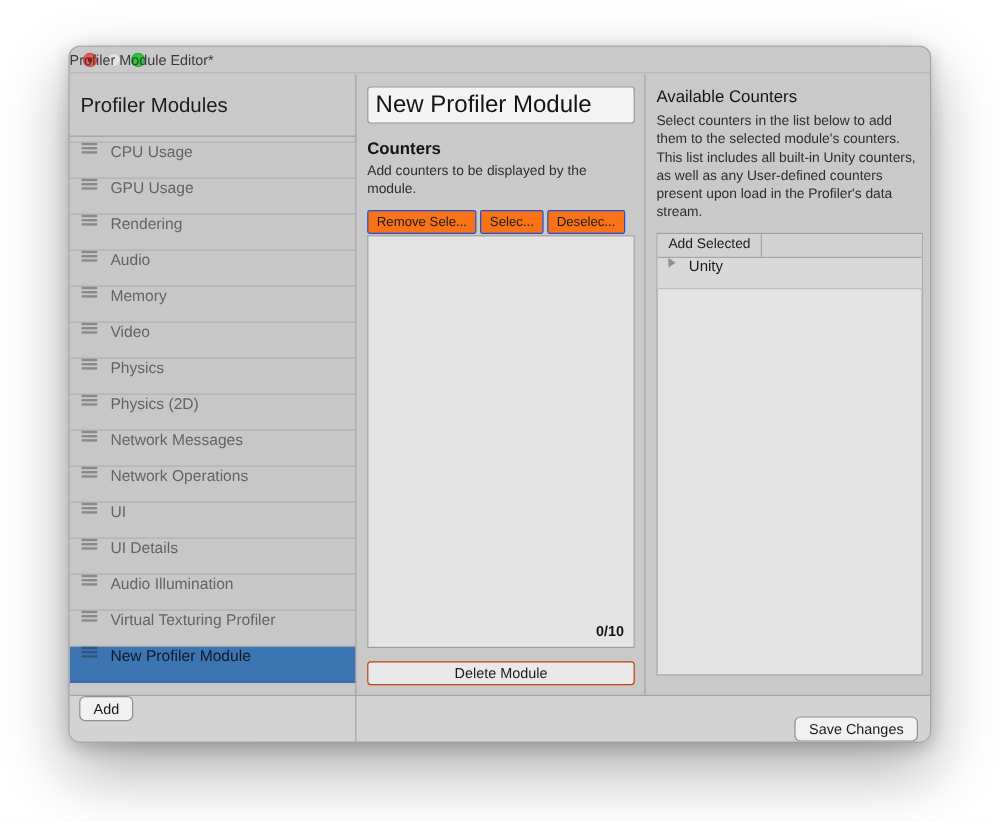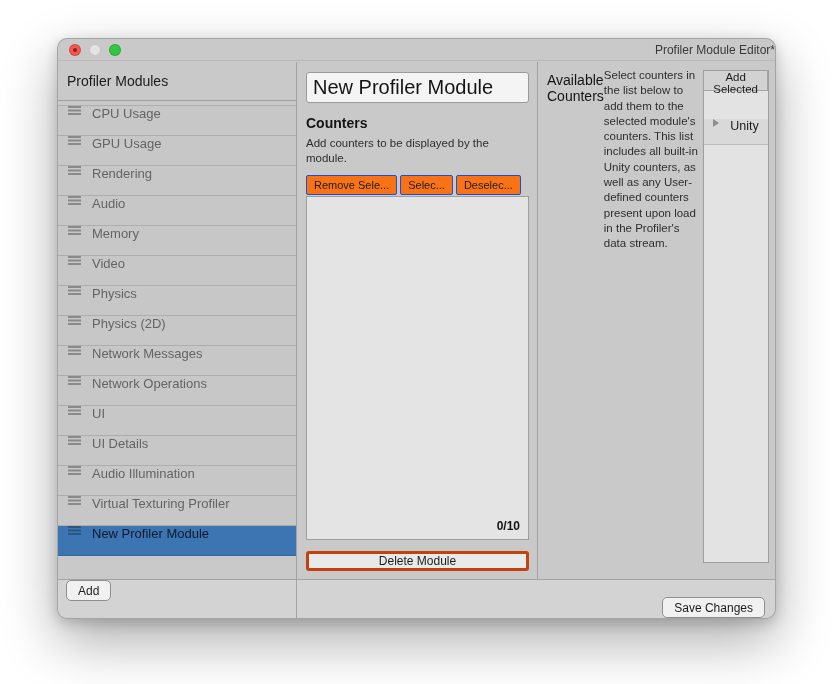--- a/index.html
+++ b/index.html
@@ -13,51 +13,51 @@
   }
 
   
   .titlebar { position:absolute; left:0; top:0; right:0; height:22px; border-bottom:1px solid #b8b8b8; }
   .traffic { position:absolute; left:11px; top:5px; display:flex; gap:8px; }
   .tl { width:12px; height:12px; border-radius:50%; display:inline-block; position:relative; }
   .tl.red   { background:#f5564d; border:0.5px solid rgba(0,0,0,0.15); }
   .tl.red::after { content:""; position:absolute; width:4px; height:4px; border-radius:50%; background:#8e211d; left:3.4px; top:3.4px; }
   .tl.gray  { background:#e3e3e3; border:0.5px solid rgba(0,0,0,0.12); }
   .tl.green { background:#31c63f; border:0.5px solid rgba(0,0,0,0.15); }
-  .win-title { position:absolute; left:0; right:0; top:4px; text-align:right; font-size:12px; color:#3a3a3a; }
+  .win-title { position:absolute; left:0; right:0; top:4px; text-align:left; font-size:12px; color:#3a3a3a; }
 
   
   .content { position:absolute; left:0; top:23px; right:0; bottom:39px; }
   .left-panel  { position:absolute; left:0; top:0; bottom:0; width:239px; border-right:1px solid #a2a2a2; }
   .mid-panel   { position:absolute; left:240px; top:0; bottom:0; width:240px; border-right:1px solid #a2a2a2; display:flex; flex-direction:column; padding:0 8px; }
-  .right-panel { position:absolute; left:481px; top:0; bottom:0; width:238px; display:flex; flex-direction:row; padding:0 8px; }
+  .right-panel { position:absolute; left:481px; top:0; bottom:0; width:238px; display:flex; flex-direction:column; padding:0 8px; }
 
   
-  .lp-header { height:39px; display:flex; align-items:center; padding-left:9px; font-size:14px; color:#1b1b1b; border-bottom:1px solid #9e9e9e; }
+  .lp-header { height:52px; display:flex; align-items:center; padding-left:9px; font-size:17px; color:#1b1b1b; border-bottom:1px solid #9e9e9e; }
   .module-list { margin-top:4px; border-top:1px solid #aeaeae; }
   .module-row { height:30px; display:flex; align-items:flex-start; gap:11px; padding-left:10px; font-size:13px; color:#646464; background:#c7c7c7; border-bottom:1px solid #adadad; cursor:default; }
   .module-row.selected { background:#3d74b2; color:#0e1b2a; border-bottom-color:#36699f; }
   .handle { width:13px; height:9px; position:relative; color:#8a8a8a; flex:0 0 13px; }
   .module-row.selected .handle { color:#2d5580; }
   .handle::before { content:""; position:absolute; left:0; right:0; top:0; height:1.5px; background:currentColor; box-shadow:0 3.5px 0 currentColor, 0 7px 0 currentColor; }
 
   
   .name-input { margin-top:10px; height:31px; font-family:"Liberation Sans", sans-serif; font-size:20px; color:#141414; background:#f4f4f4; border:1px solid #9a9a9a; border-radius:3px; padding:0 6px; width:100%; outline:none; }
   .counters-title { margin-top:12px; font-size:14px; font-weight:600; color:#141414; }
   .counters-desc  { margin-top:5px; font-size:11.5px; line-height:1.32; color:#2e2e2e; }
   .btn-row { margin-top:9px; display:flex; gap:3px; }
   .mini-btn { height:20px; font-family:"Liberation Sans", sans-serif; font-size:11px; color:#1c1c1c; background:#f97316; border:1px solid #1d4ed8; border-radius:2px; padding:0 7px; white-space:nowrap; overflow:hidden; }
   .counters-list { margin-top:1px; flex:1; background:#e4e4e4; border:1px solid #9e9e9e; position:relative; }
   .counter-count { position:absolute; right:8px; bottom:6px; font-size:12px; font-weight:bold; color:#141414;margin-left:32px; }
-  .delete-btn { margin:11px 0 8px 0; height:20px; font-family:"Liberation Sans", sans-serif; font-size:12px; color:#1c1c1c; background:#e9e9e9; border:3px solid #c2410c; border-radius:3px; width:100%; }
+  .delete-btn { margin:11px 0 8px 0; height:20px; font-family:"Liberation Sans", sans-serif; font-size:12px; color:#1c1c1c; background:#e9e9e9; border:1px solid #c2410c; border-radius:3px; width:100%; }
 
   
   .avail-title { margin-top:10px; font-size:14px; color:#141414; }
   .avail-desc  { margin-top:6px; font-size:11.5px; line-height:1.33; color:#2e2e2e; }
-  .avail-list  { margin-top:8px; margin-bottom:16px; flex:1; border:1px solid #9e9e9e; background:#e3e3e3; display:flex; flex-direction:column;gap:28px; }
+  .avail-list  { margin-top:8px; margin-bottom:16px; flex:1; border:1px solid #9e9e9e; background:#e3e3e3; display:flex; flex-direction:column; }
   .avail-toolbar { height:20px; background:#d2d2d2; border-bottom:1px solid #a5a5a5; display:flex; }
   .add-selected-btn { height:100%; font-family:"Liberation Sans", sans-serif; font-size:11.5px; color:#1c1c1c; background:transparent; border:none; border-right:1px solid #a5a5a5; padding:0 9px; }
   .tree-row { height:26px; display:flex; align-items:flex-start; gap:11px; padding-left:9px; background:#d9d9d9; border-bottom:1px solid #bdbdbd; font-size:12.5px; color:#1c1c1c; }
   .tri { width:0; height:0; border-left:6px solid #8f8f8f; border-top:4.5px solid transparent; border-bottom:4.5px solid transparent; flex:0 0 6px; }
 
   
   .bottom-bar { position:absolute; left:0; right:0; bottom:0; height:39px; background:#d3d3d3; border-top:1px solid #a3a3a3; }
   .bb-left { position:absolute; left:0; top:0; bottom:0; width:239px; border-right:1px solid #a3a3a3; display:flex; align-items:flex-start; padding-left:8px; }
   .bb-right { position:absolute; right:0; top:0; bottom:0; display:flex; align-items:flex-end; padding-right:10px; }
   .std-btn { height:21px; font-family:"Liberation Sans", sans-serif; font-size:12px; color:#1c1c1c; background:#f1f1f1; border:1px solid #8f8f8f; border-radius:5px; padding:0 11px; }

